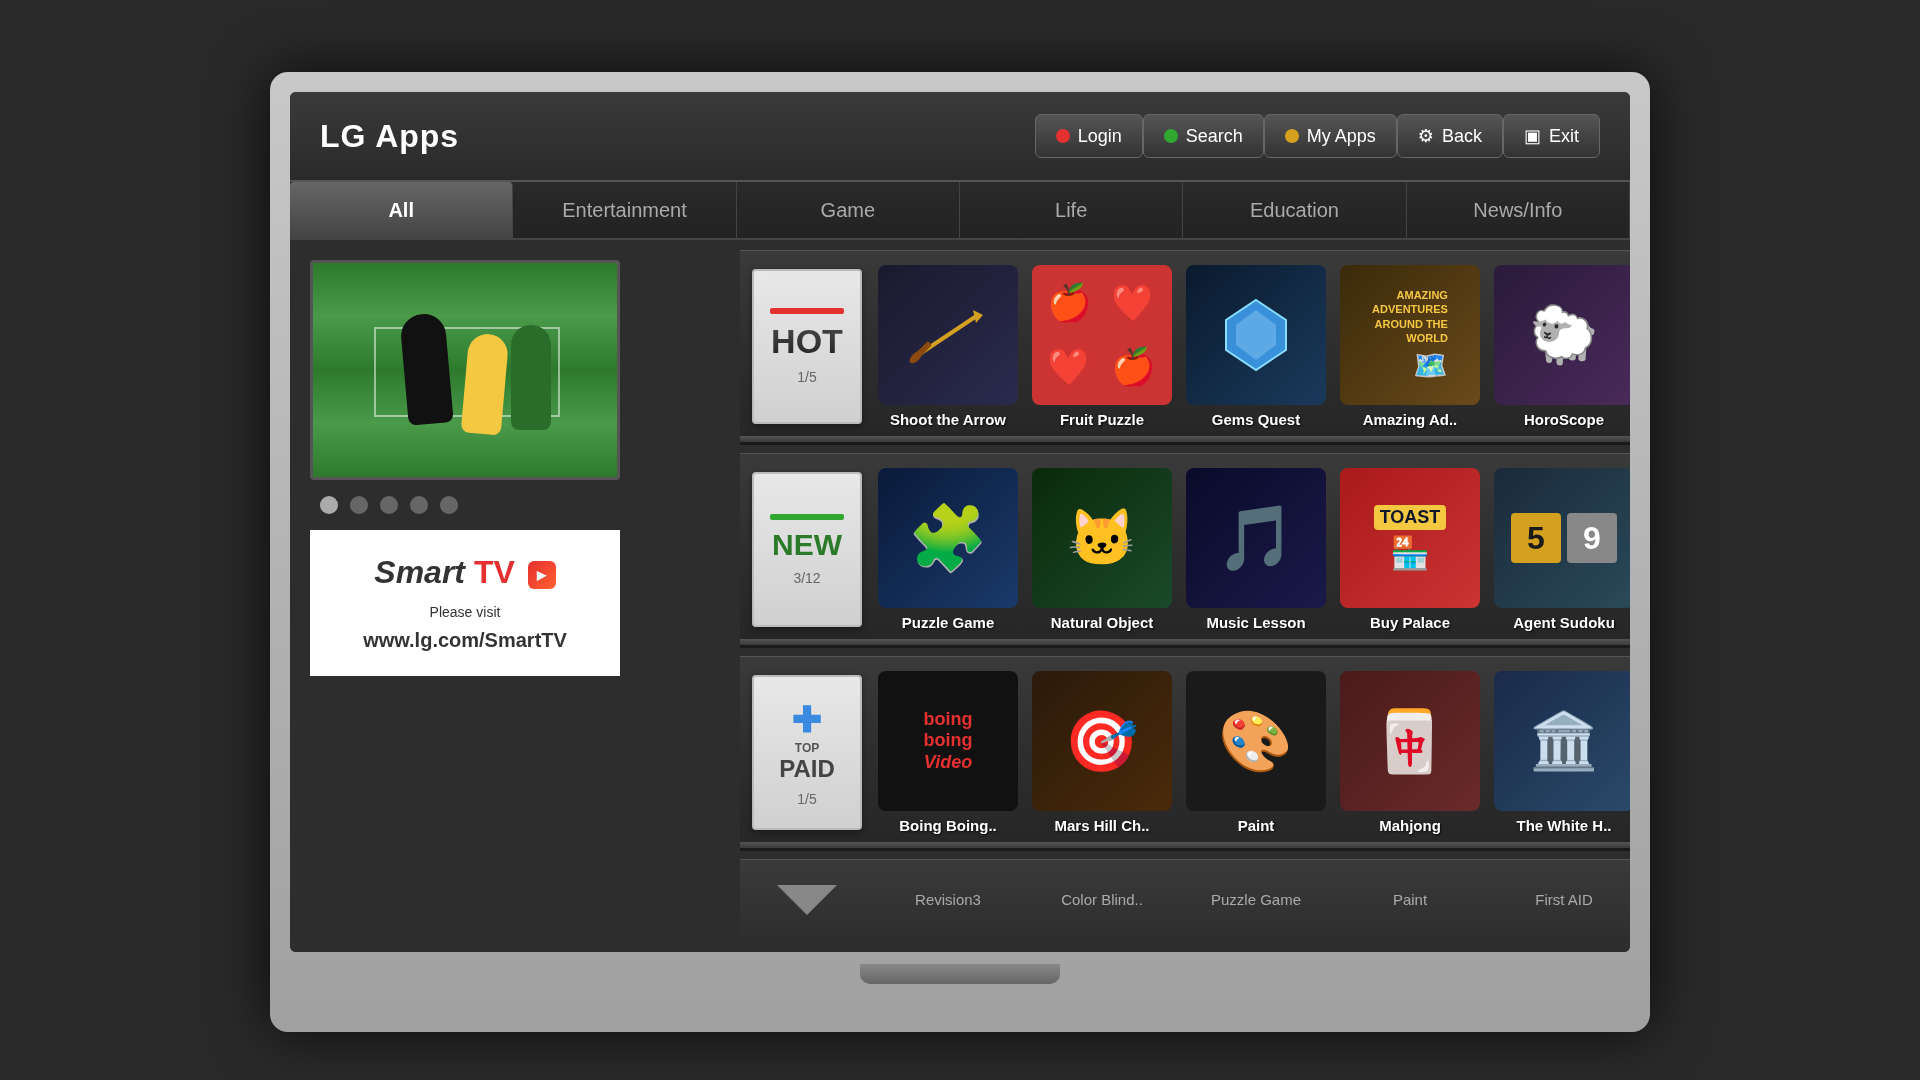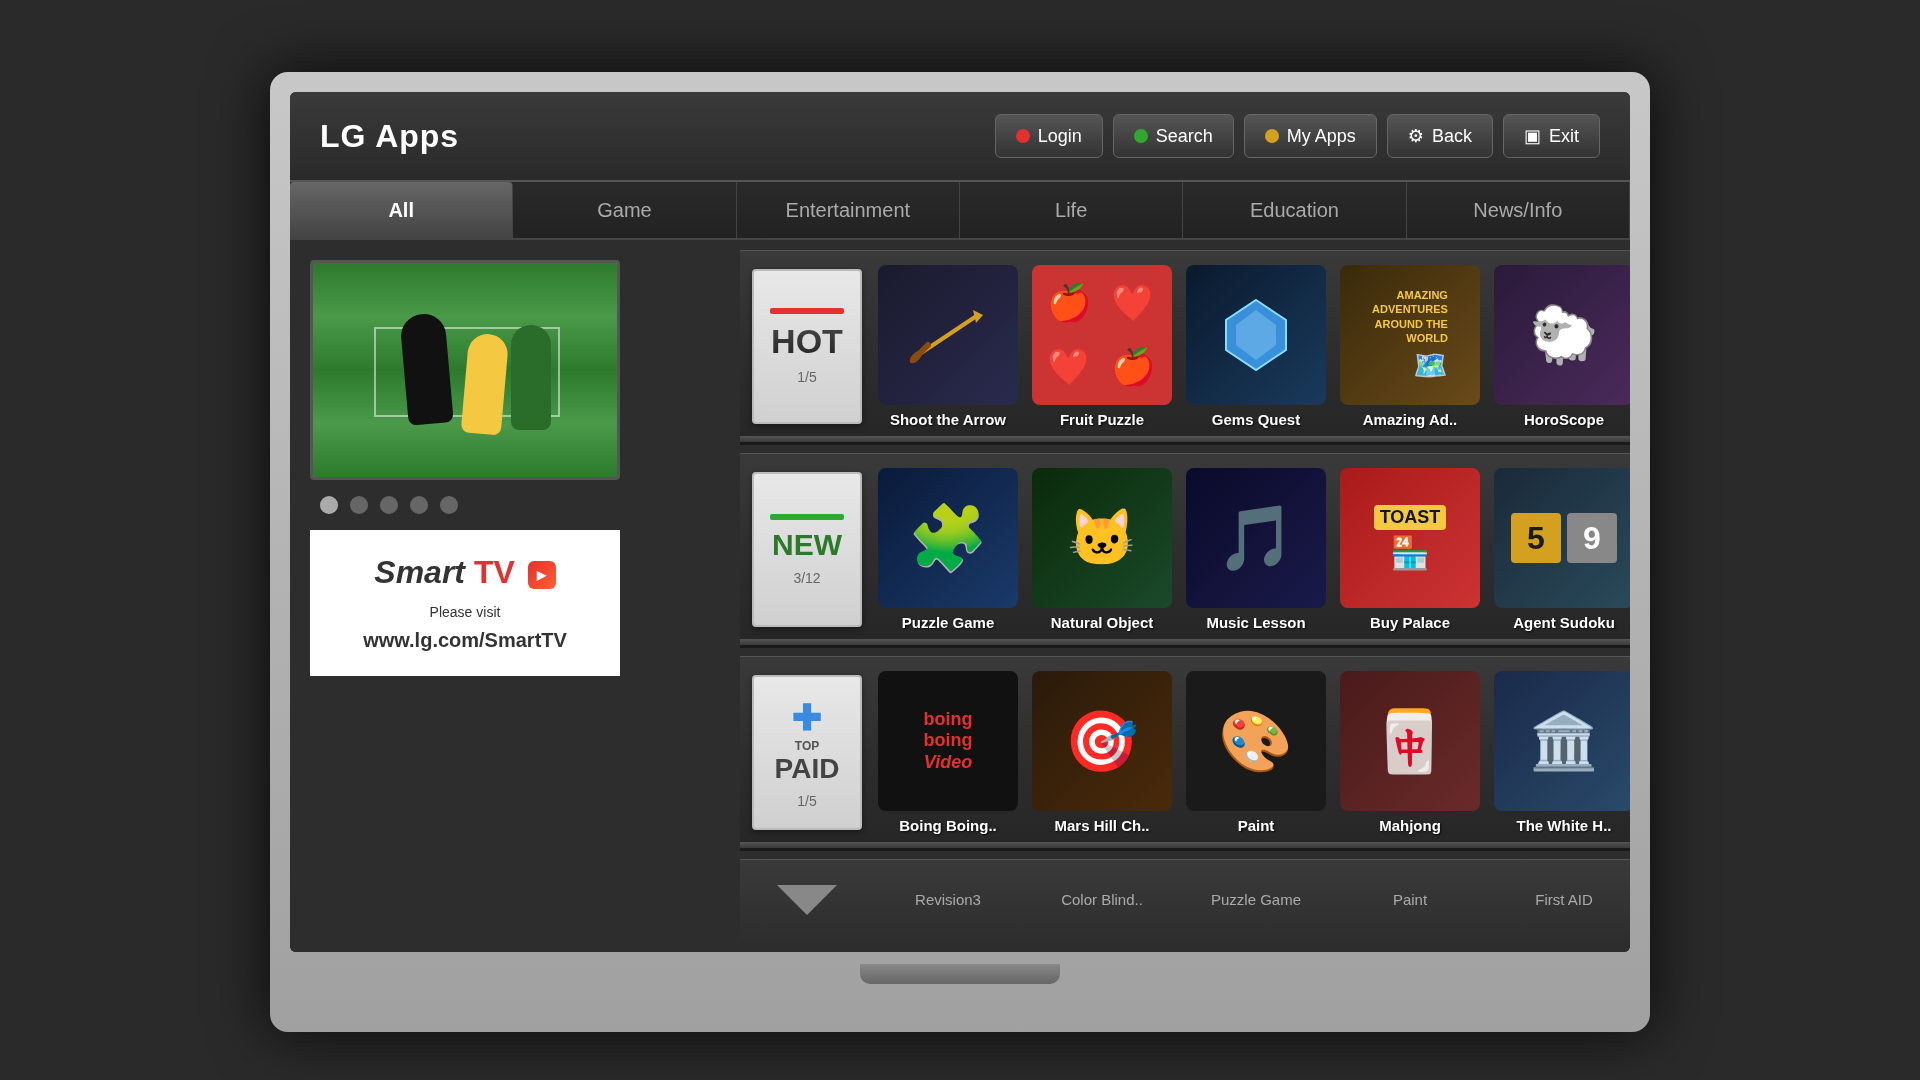--- a/index.html
+++ b/index.html
@@ -42,21 +42,21 @@
     }
     .app-title {
       color: white;
       font-size: 32px;
       font-weight: bold;
       margin-right: auto;
       letter-spacing: 1px;
     }
     .nav-buttons {
       display: flex;
-      gap: 10px;
+      gap: 0;
     }
     .nav-btn {
       display: flex;
       align-items: center;
       gap: 8px;
       padding: 10px 20px;
       border-radius: 6px;
       background: linear-gradient(180deg, #555 0%, #333 100%);
       border: 1px solid #666;
       color: white;
@@ -214,21 +214,21 @@
       display: flex;
       flex-direction: column;
       align-items: center;
     }
     .badge-plus-icon {
       color: #3a8adf;
       font-size: 36px;
       font-weight: bold;
     }
     .badge-text-top { font-size: 12px; font-weight: bold; color: #555; }
-    .badge-text-paid { font-size: 28px; font-weight: 900; color: #444; text-align: right; }
+    .badge-text-paid { font-size: 24px; font-weight: 900; color: #444; text-align: right; }
     .app-items {
       display: flex;
       gap: 6px;
       align-items: center;
       flex: 1;
       padding-right: 10px;
     }
     .app-item {
       display: flex;
       flex-direction: column;
@@ -395,24 +395,24 @@
           <span>Exit</span>
         </button>
       </div>
     </div>
 
     <div class="category-bar">
       <div class="cat-tab active">
         <span>All</span>
       </div>
       <div class="cat-tab">
+        <span>Entertainment</span>
+      </div>
+      <div class="cat-tab">
         <span>Game</span>
-      </div>
-      <div class="cat-tab">
-        <span>Entertainment</span>
       </div>
       <div class="cat-tab">
         <span>Life</span>
       </div>
       <div class="cat-tab">
         <span>Education</span>
       </div>
       <div class="cat-tab">
         <span>News/Info</span>
       </div>

